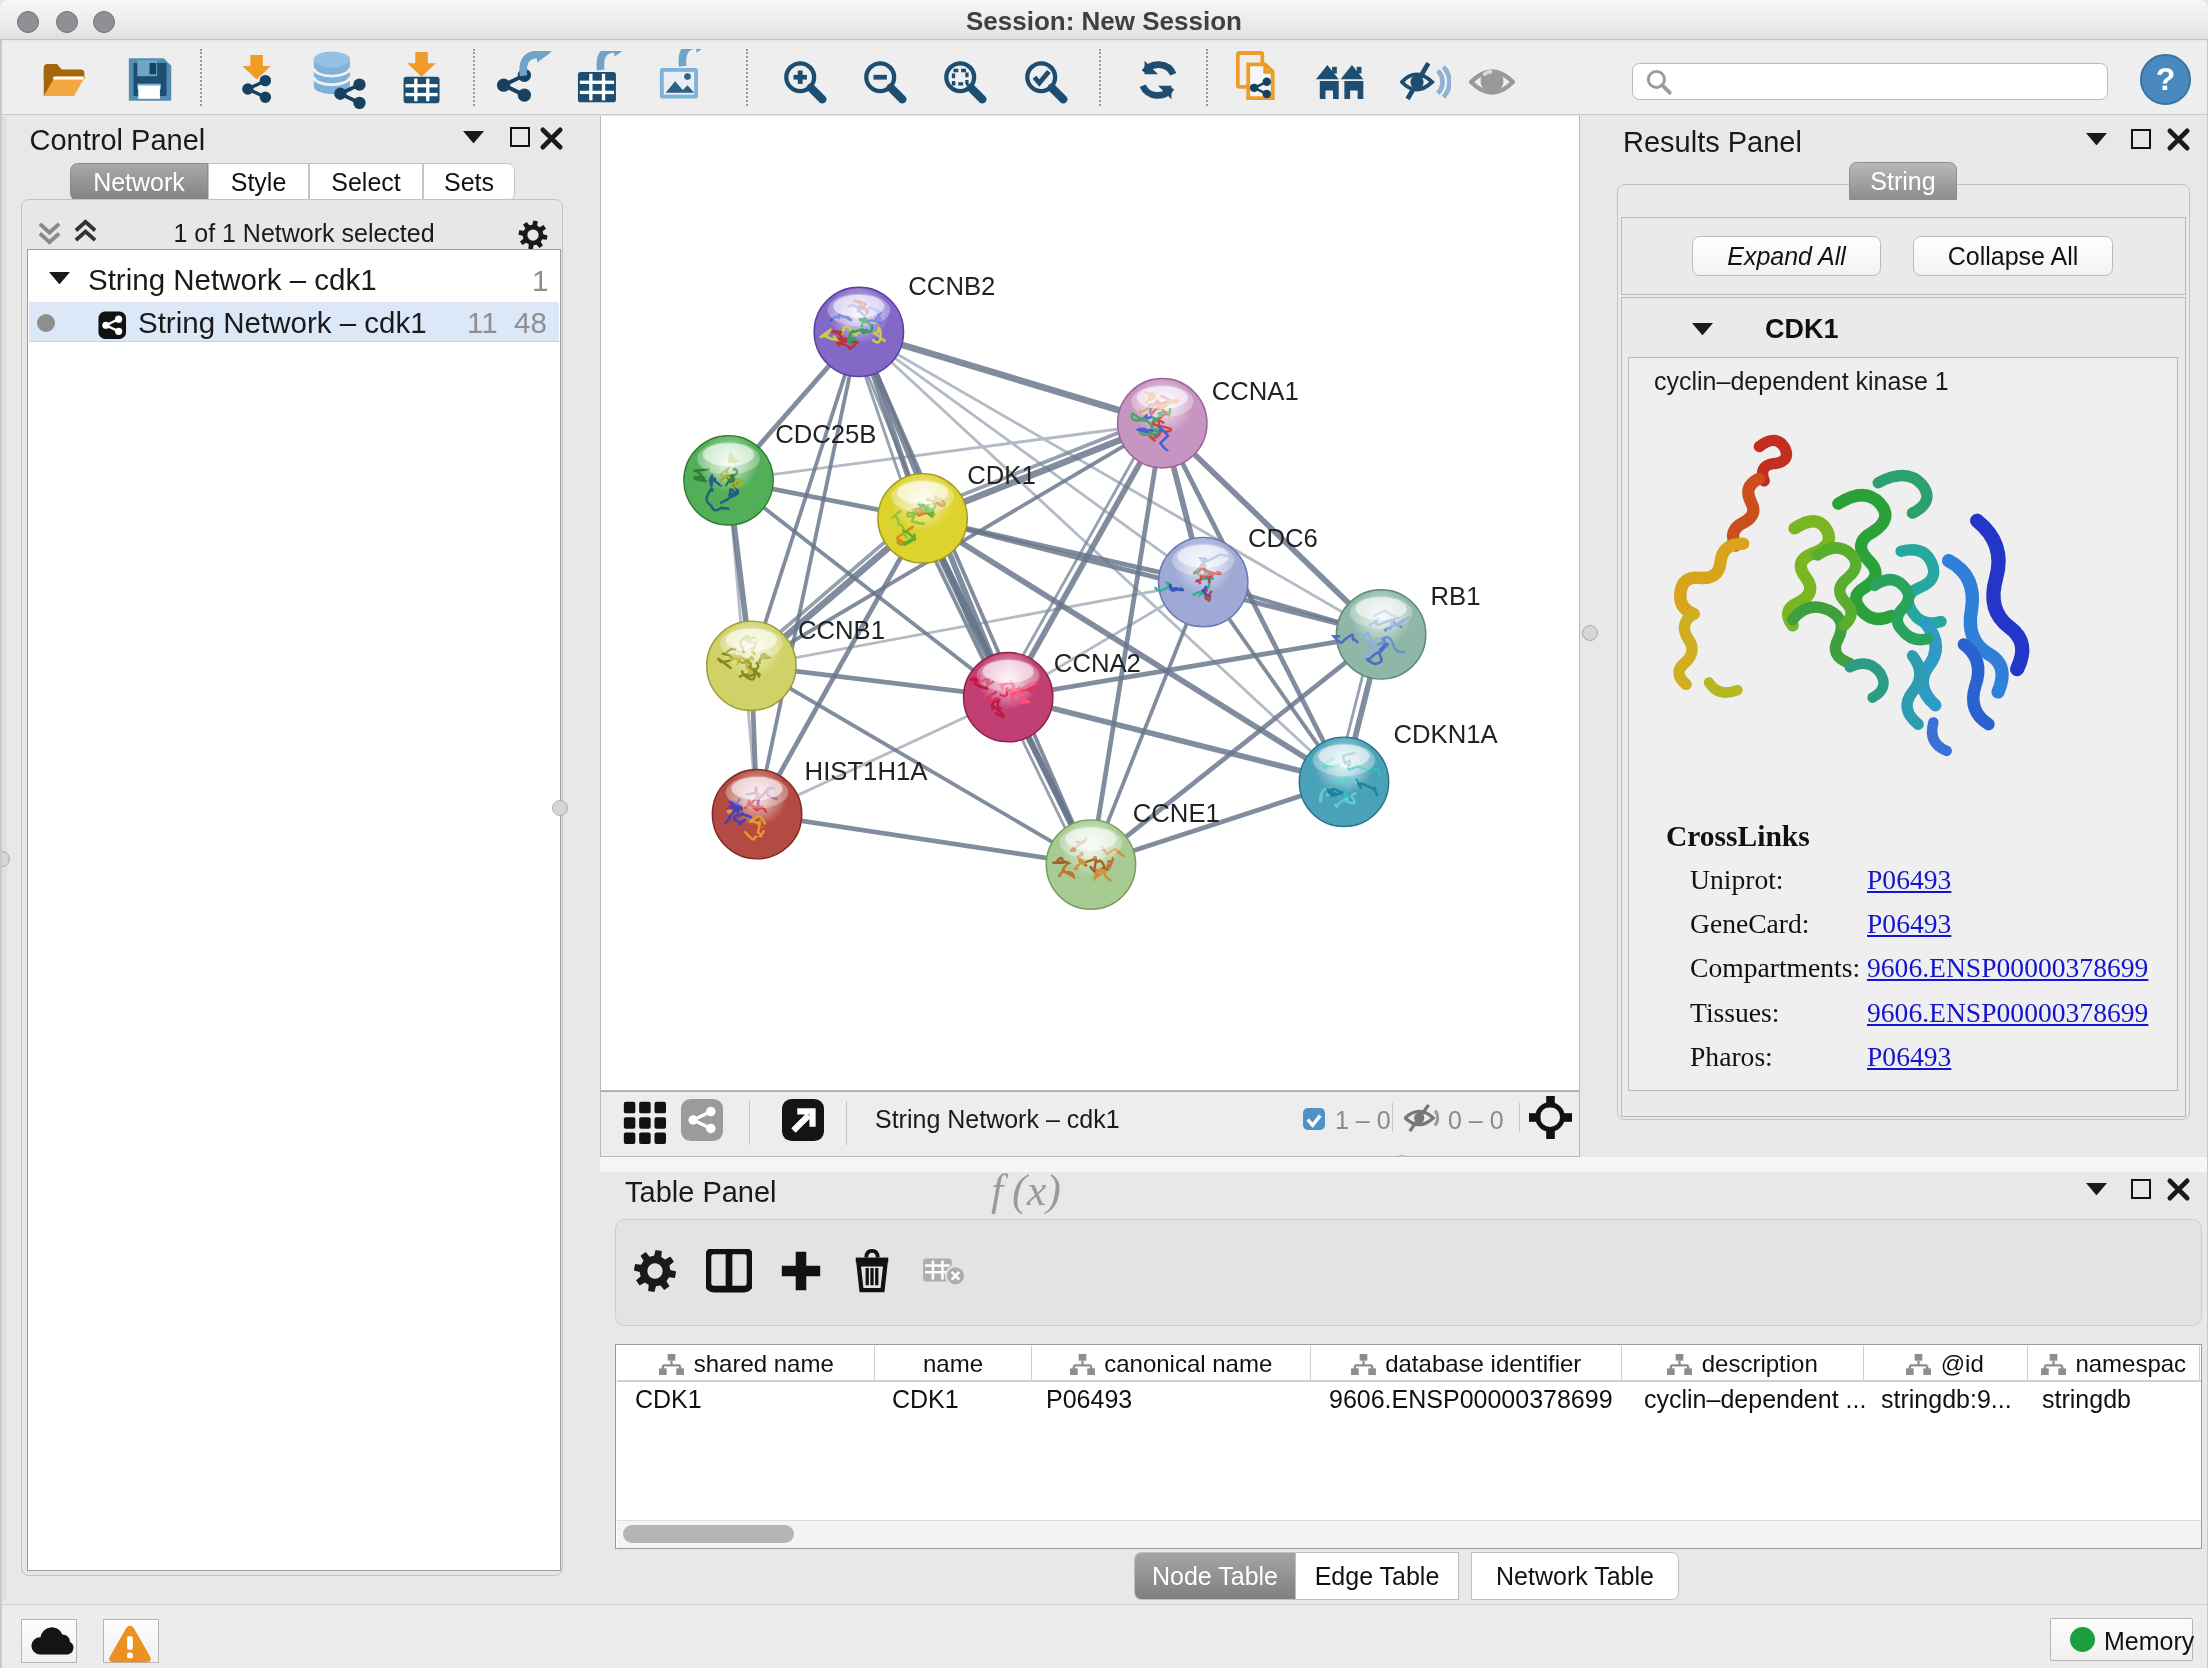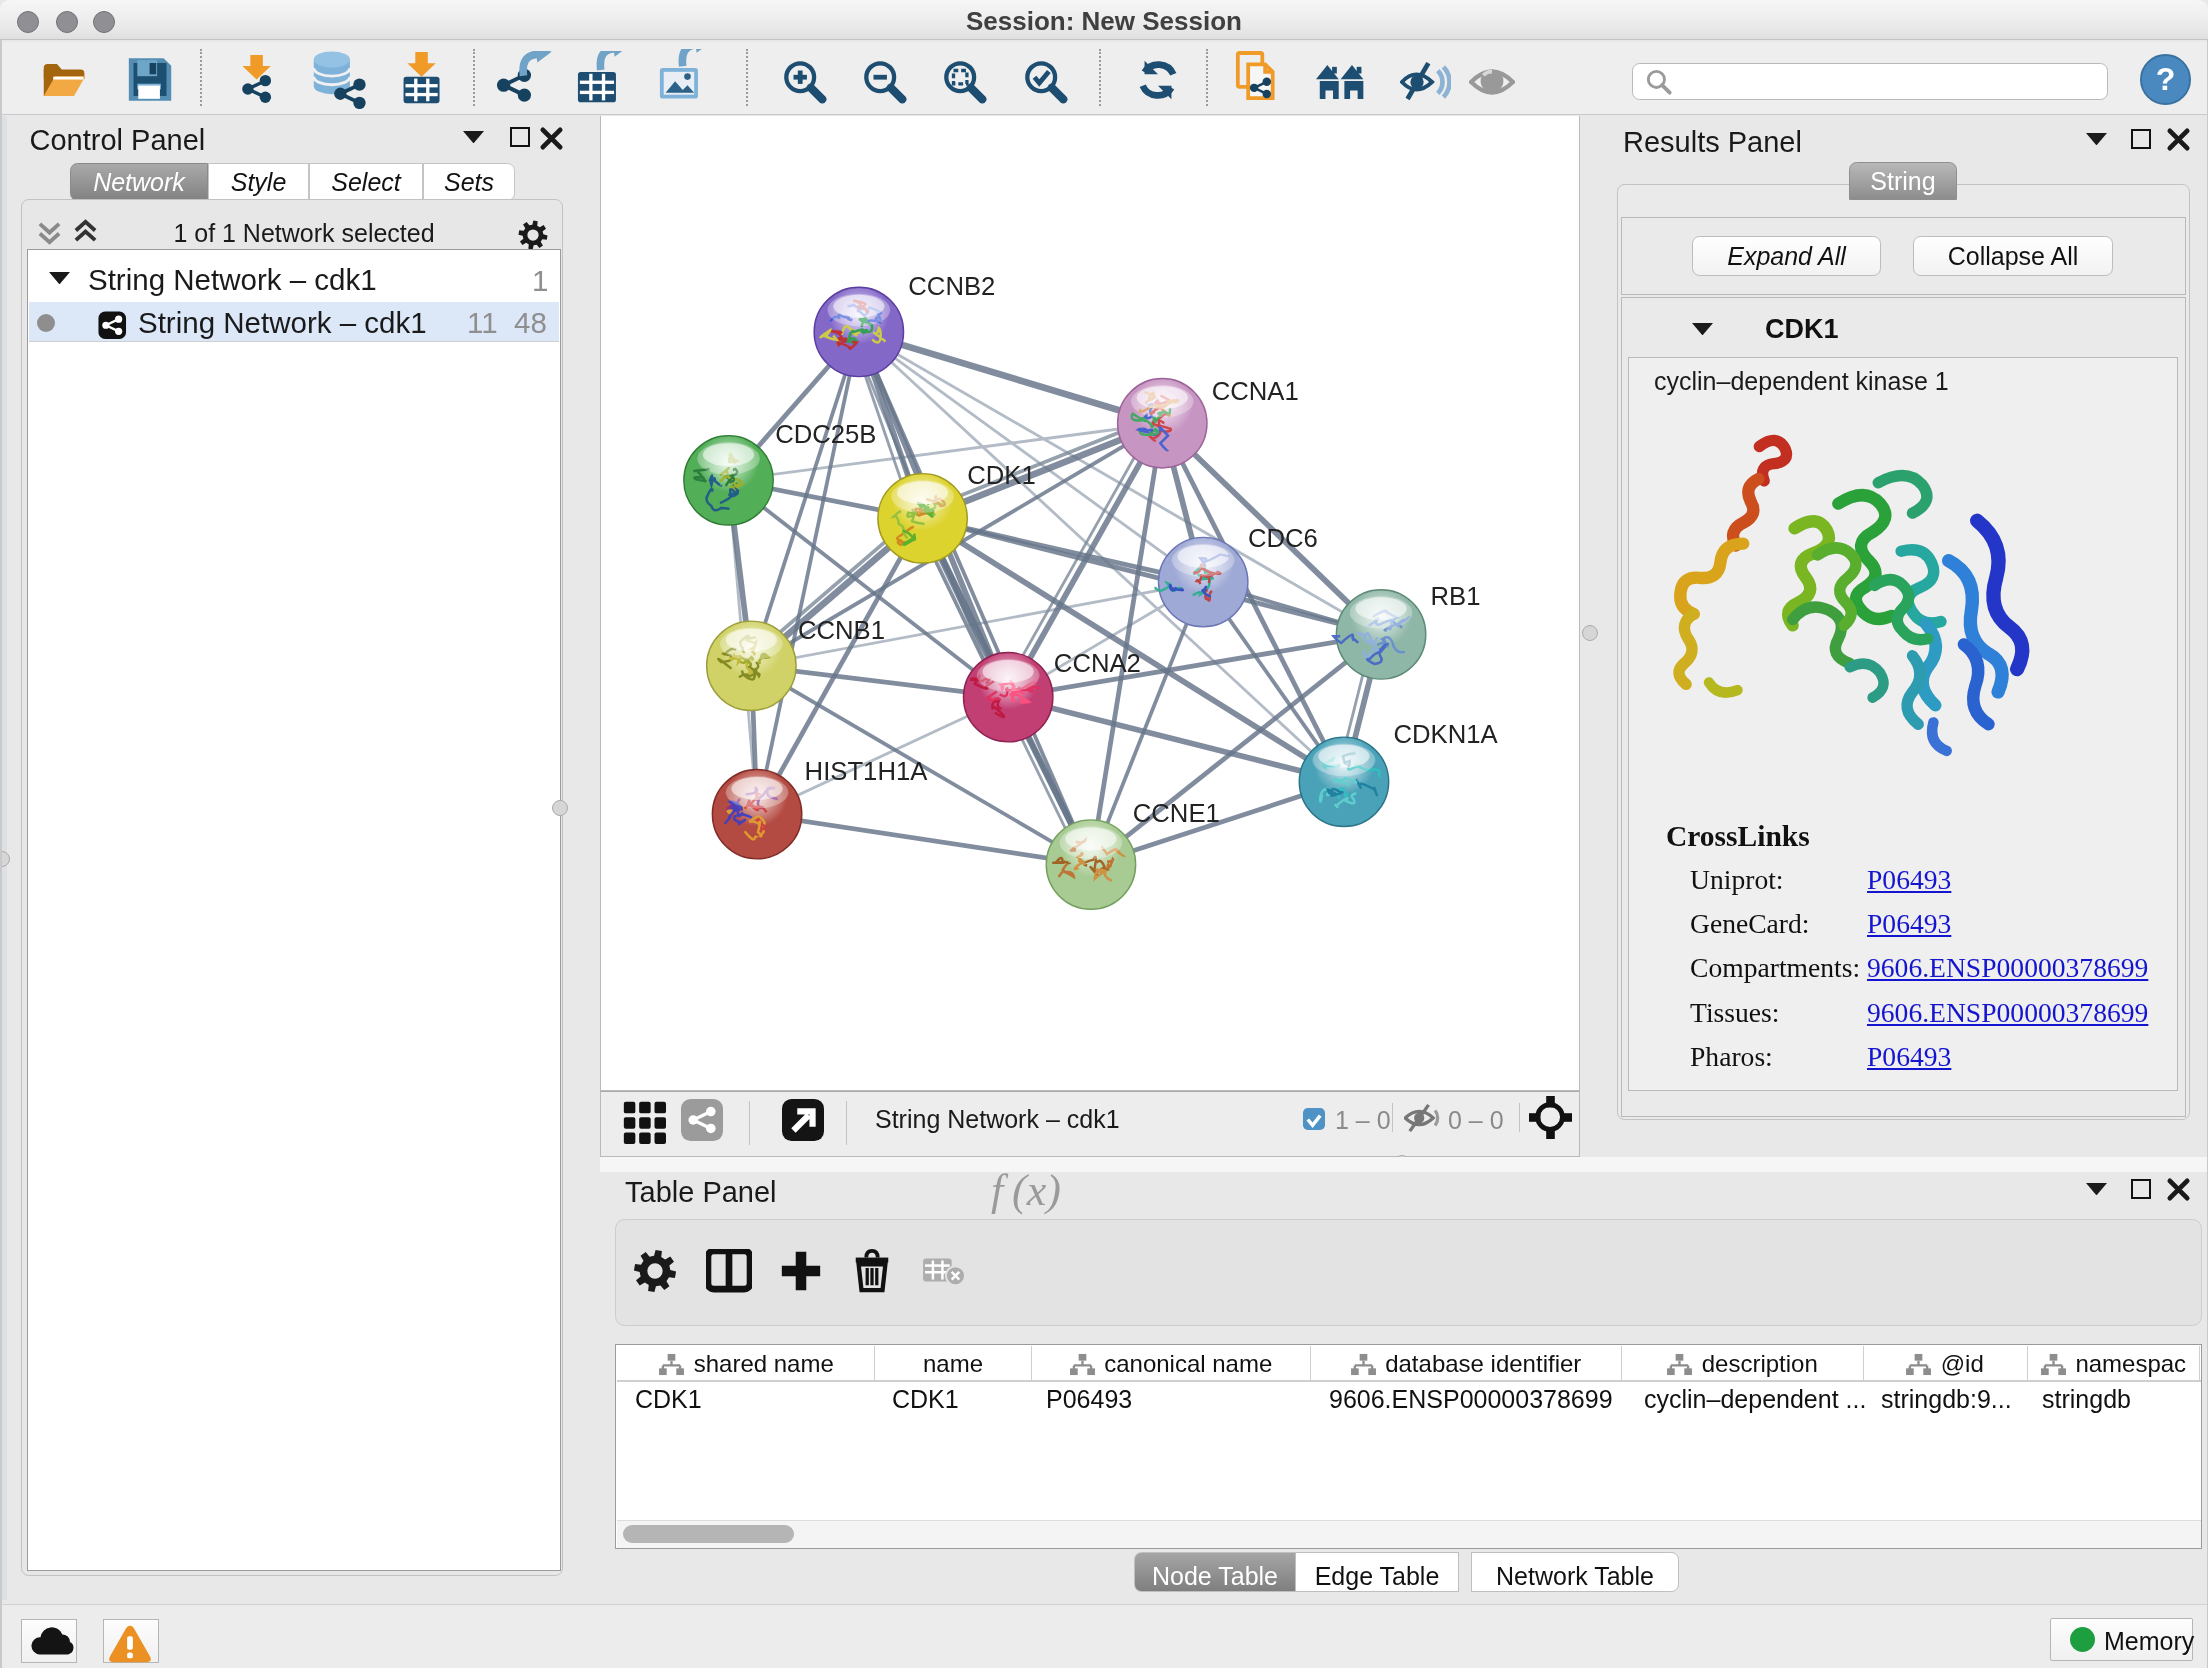--- a/index.html
+++ b/index.html
@@ -17,39 +17,39 @@
 .tsep { top:49px; width:0px; height:57px; border-left:2.9px dotted #9a9a9a; }
 .searchbox { left:1632px; top:63px; width:476px; height:37px; background:#fff;
   border:1.9px solid #b9b9b9; border-radius:7.6px; }
 
 
 .ptitle { font-size:29px; color:#1a1a1a; }
 .panelbox { background:#e7e7e7; border:1.9px solid #c2c2c2; border-radius:7.6px; }
 
 
 .tab { position:absolute; top:163px; height:38px; background:#fff; border:1px solid #c4c4c4;
-  font-size:25px; color:#111; text-align:center; line-height:36px;font-style:italic; }
+  font-size:25px; color:#111; text-align:center; line-height:36px; }
 .tabsel { background:linear-gradient(#a9a9a9,#828282); color:#fff; border-color:#8a8a8a; }
 .rownum { position:absolute; color:#8f8f8f; font-size:25px; }
 
 
 .canvas { left:600px; top:116px; width:980px; height:975px; background:#fff;
   border:1px solid #b9b9b9; border-top:none; }
 .cfooter { left:600px; top:1091px; width:980px; height:66px; background:#ededed;
   border:1px solid #b9b9b9; border-top:1px solid #ababab; }
 .vsep { position:absolute; width:0; height:44px; top:10.5px; border-left:1.9px solid #c3c3c3; }
 
 
 .rlink { color:#1515d0; text-decoration:underline; }
 .serif { font-family:"Liberation Serif", serif; }
 
 
 .wbtn { position:absolute; background:linear-gradient(#ffffff,#f2f2f2); border:1.9px solid #bcbcbc;
   border-radius:7.6px; font-size:25px; color:#111; text-align:center; }
-.seg { position:absolute; height:40px; background:#fff; border:1px solid #bfbfbf;
+.seg { position:absolute; height:48px; background:#fff; border:1px solid #bfbfbf;
   font-size:25px; color:#111; text-align:center; line-height:46px; }
 .segsel { background:linear-gradient(#a5a5a5,#7f7f7f); color:#fff; }
 
 
 .tpbar { left:615px; top:1219px; width:1587px; height:107px; background:#e3e3e3;
   border:1.9px solid #cdcdcd; border-radius:9.5px; }
 .tbl { left:615px; top:1344px; width:1587px; height:205px; background:#fff; border:1.9px solid #9b9b9b; }
 .th { position:absolute; top:0; height:36px; border-right:1.9px solid #cfcfcf; font-size:24px;
   color:#111; display:flex; align-items:center; justify-content:center; gap:9.5px; }
 

